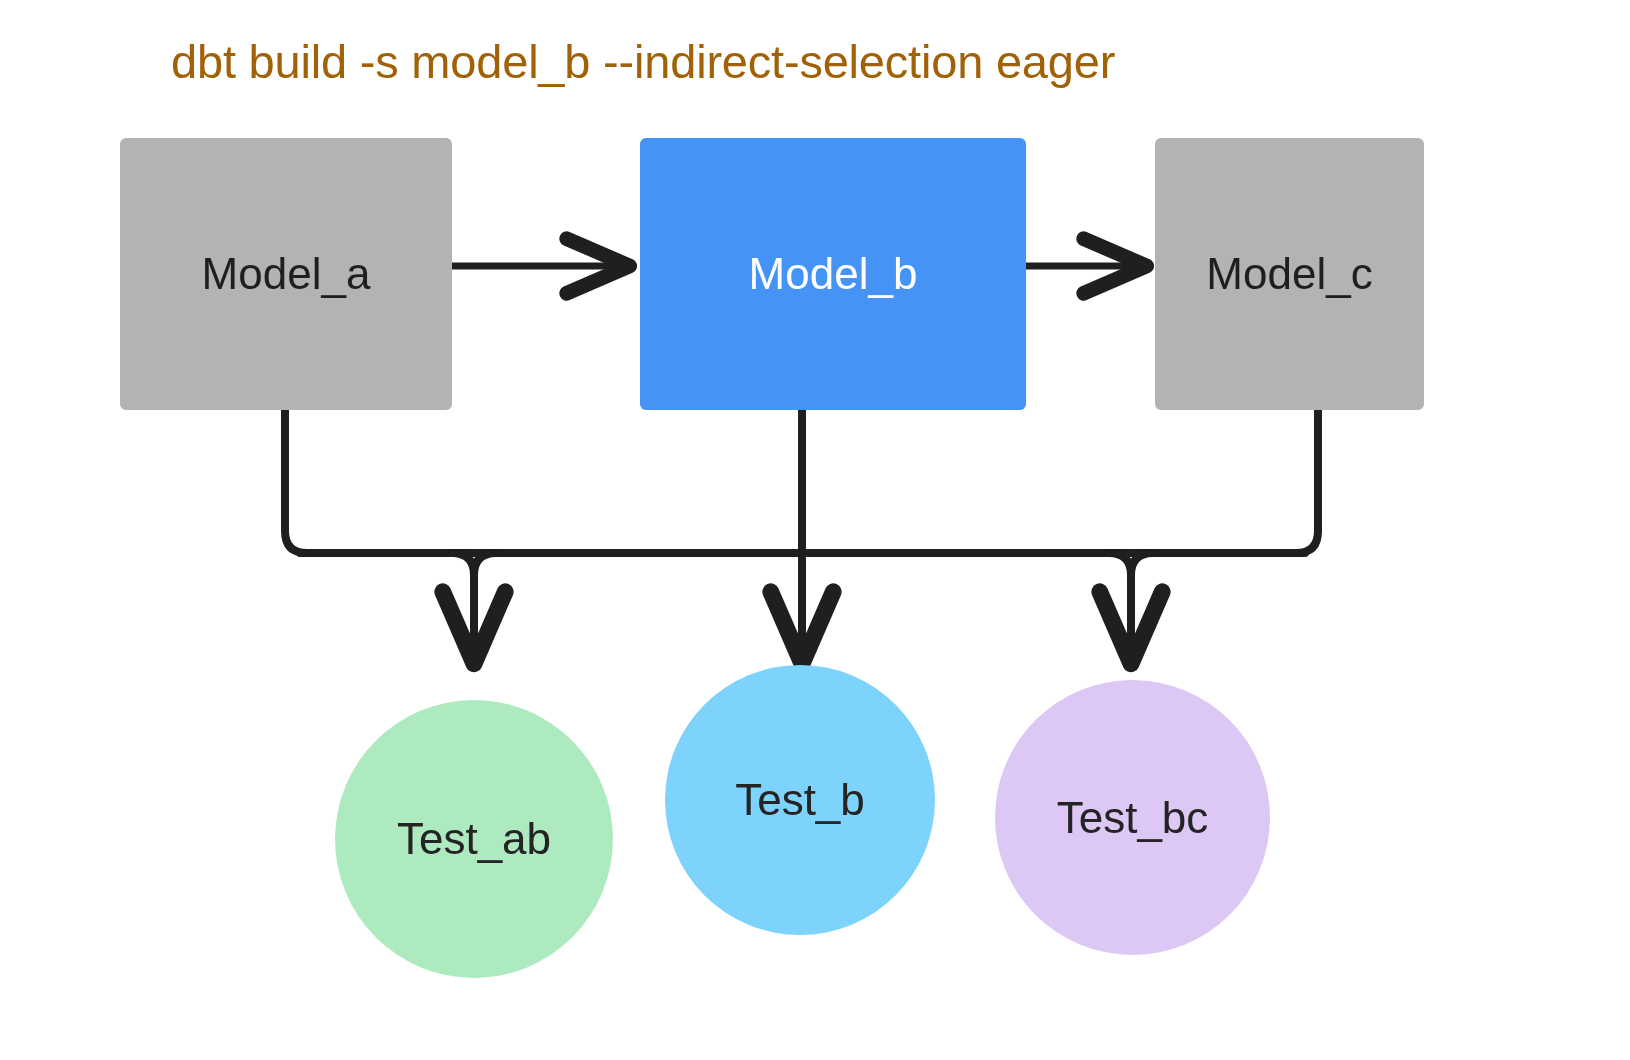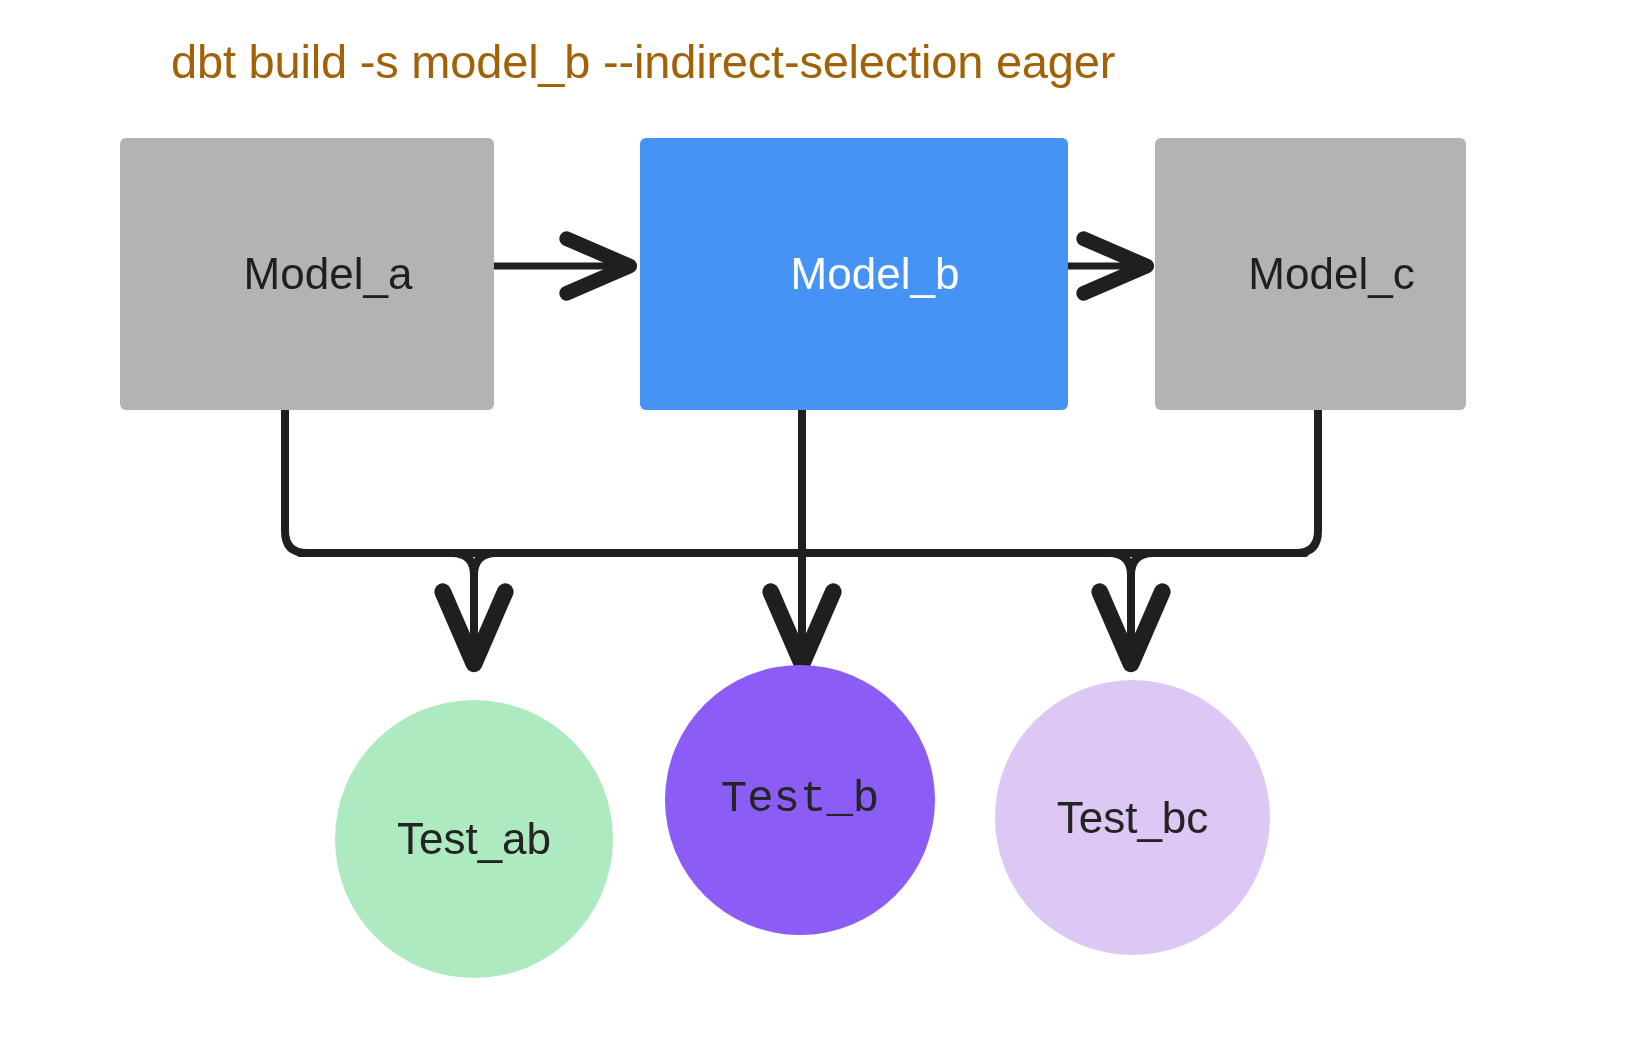--- a/index.html
+++ b/index.html
@@ -38,21 +38,20 @@
   }
   .node-box {
     position: absolute;
     display: flex;
     align-items: center;
     justify-content: center;
     border-radius: 6px;
     font-size: 44px;
     line-height: 1.1;
     text-align: center;
-    padding-left: 42px;
   }
   .node-box.model-a {
     left: 120px; top: 138px; width: 332px; height: 272px;
     background: #b3b3b3; color: #1f1f1f;
   }
   .node-box.model-b {
     left: 640px; top: 138px; width: 386px; height: 272px;
     background: #4593f5; color: #ffffff;
   }
   .node-box.model-c {
@@ -69,22 +68,21 @@
     line-height: 1.62;
     text-align: center;
     color: #242424;
   }
   .node-circle.test-ab {
     left: 335px; top: 700px; width: 278px; height: 278px;
     background: #aeeabf;
   }
   .node-circle.test-b {
     left: 665px; top: 665px; width: 270px; height: 270px;
-    background: #8b5cf6;
-    font-family: Liberation Mono, monospace;
+    background: #7dd3fc;
   }
   .node-circle.test-bc {
     left: 995px; top: 680px; width: 275px; height: 275px;
     background: #dcc7f5;
   }
   .circle-line { display: block; }
 </style>
 </head>
 <body>
 

